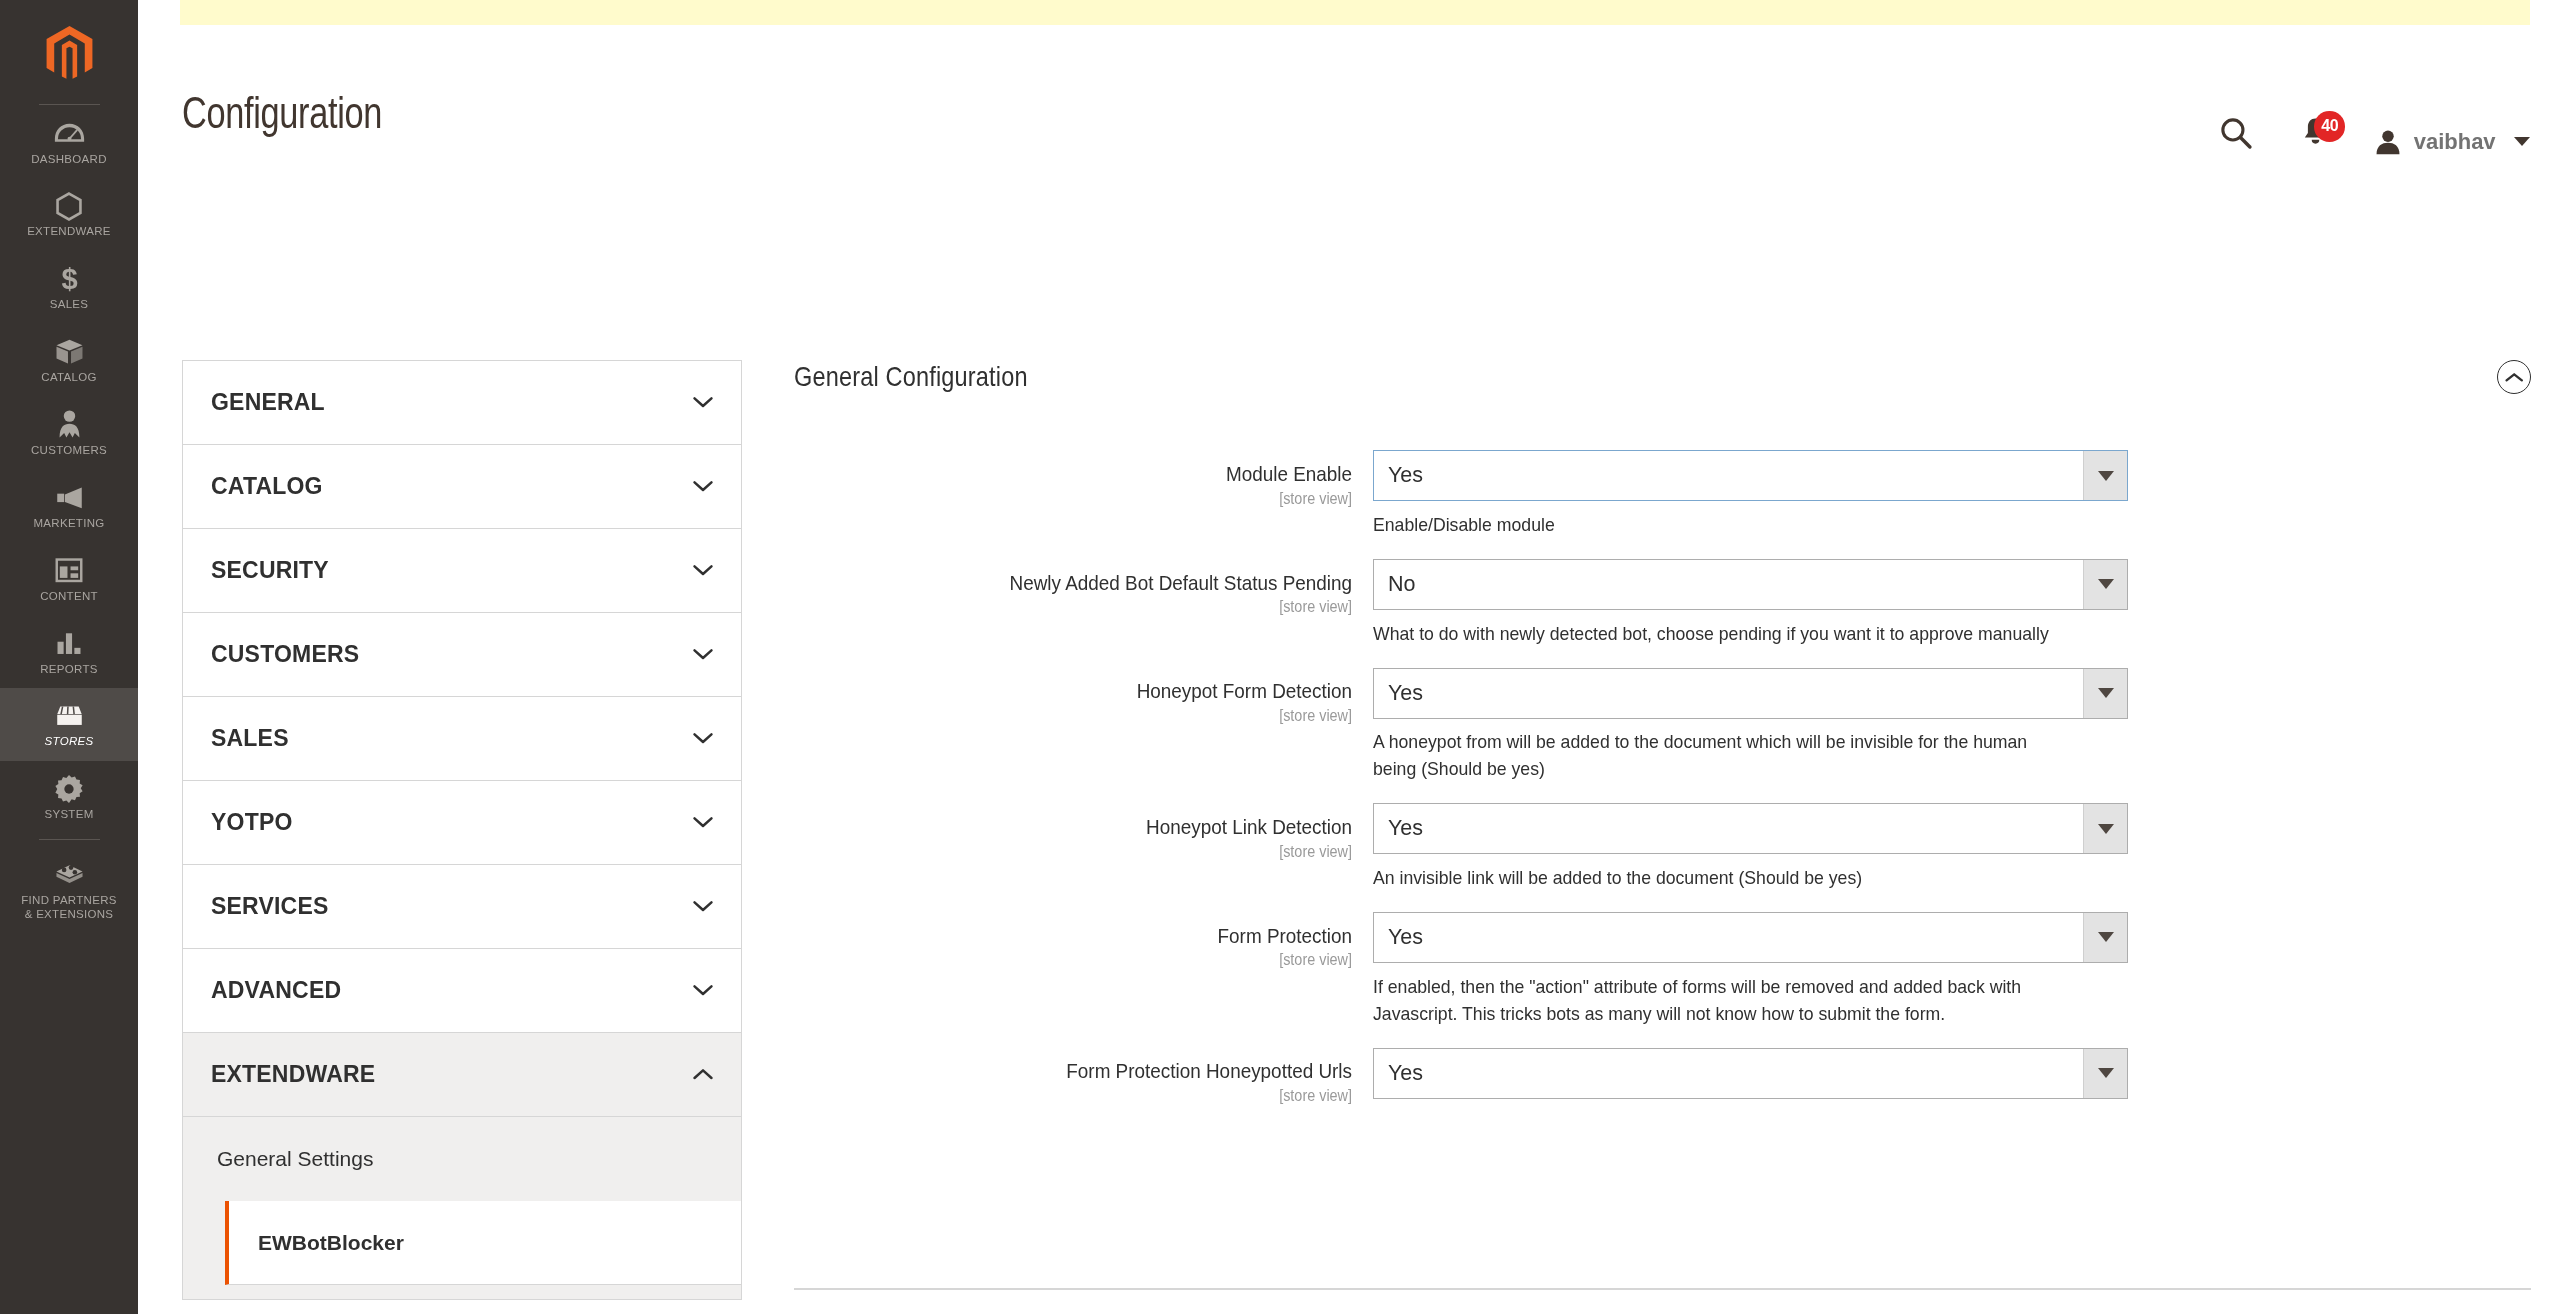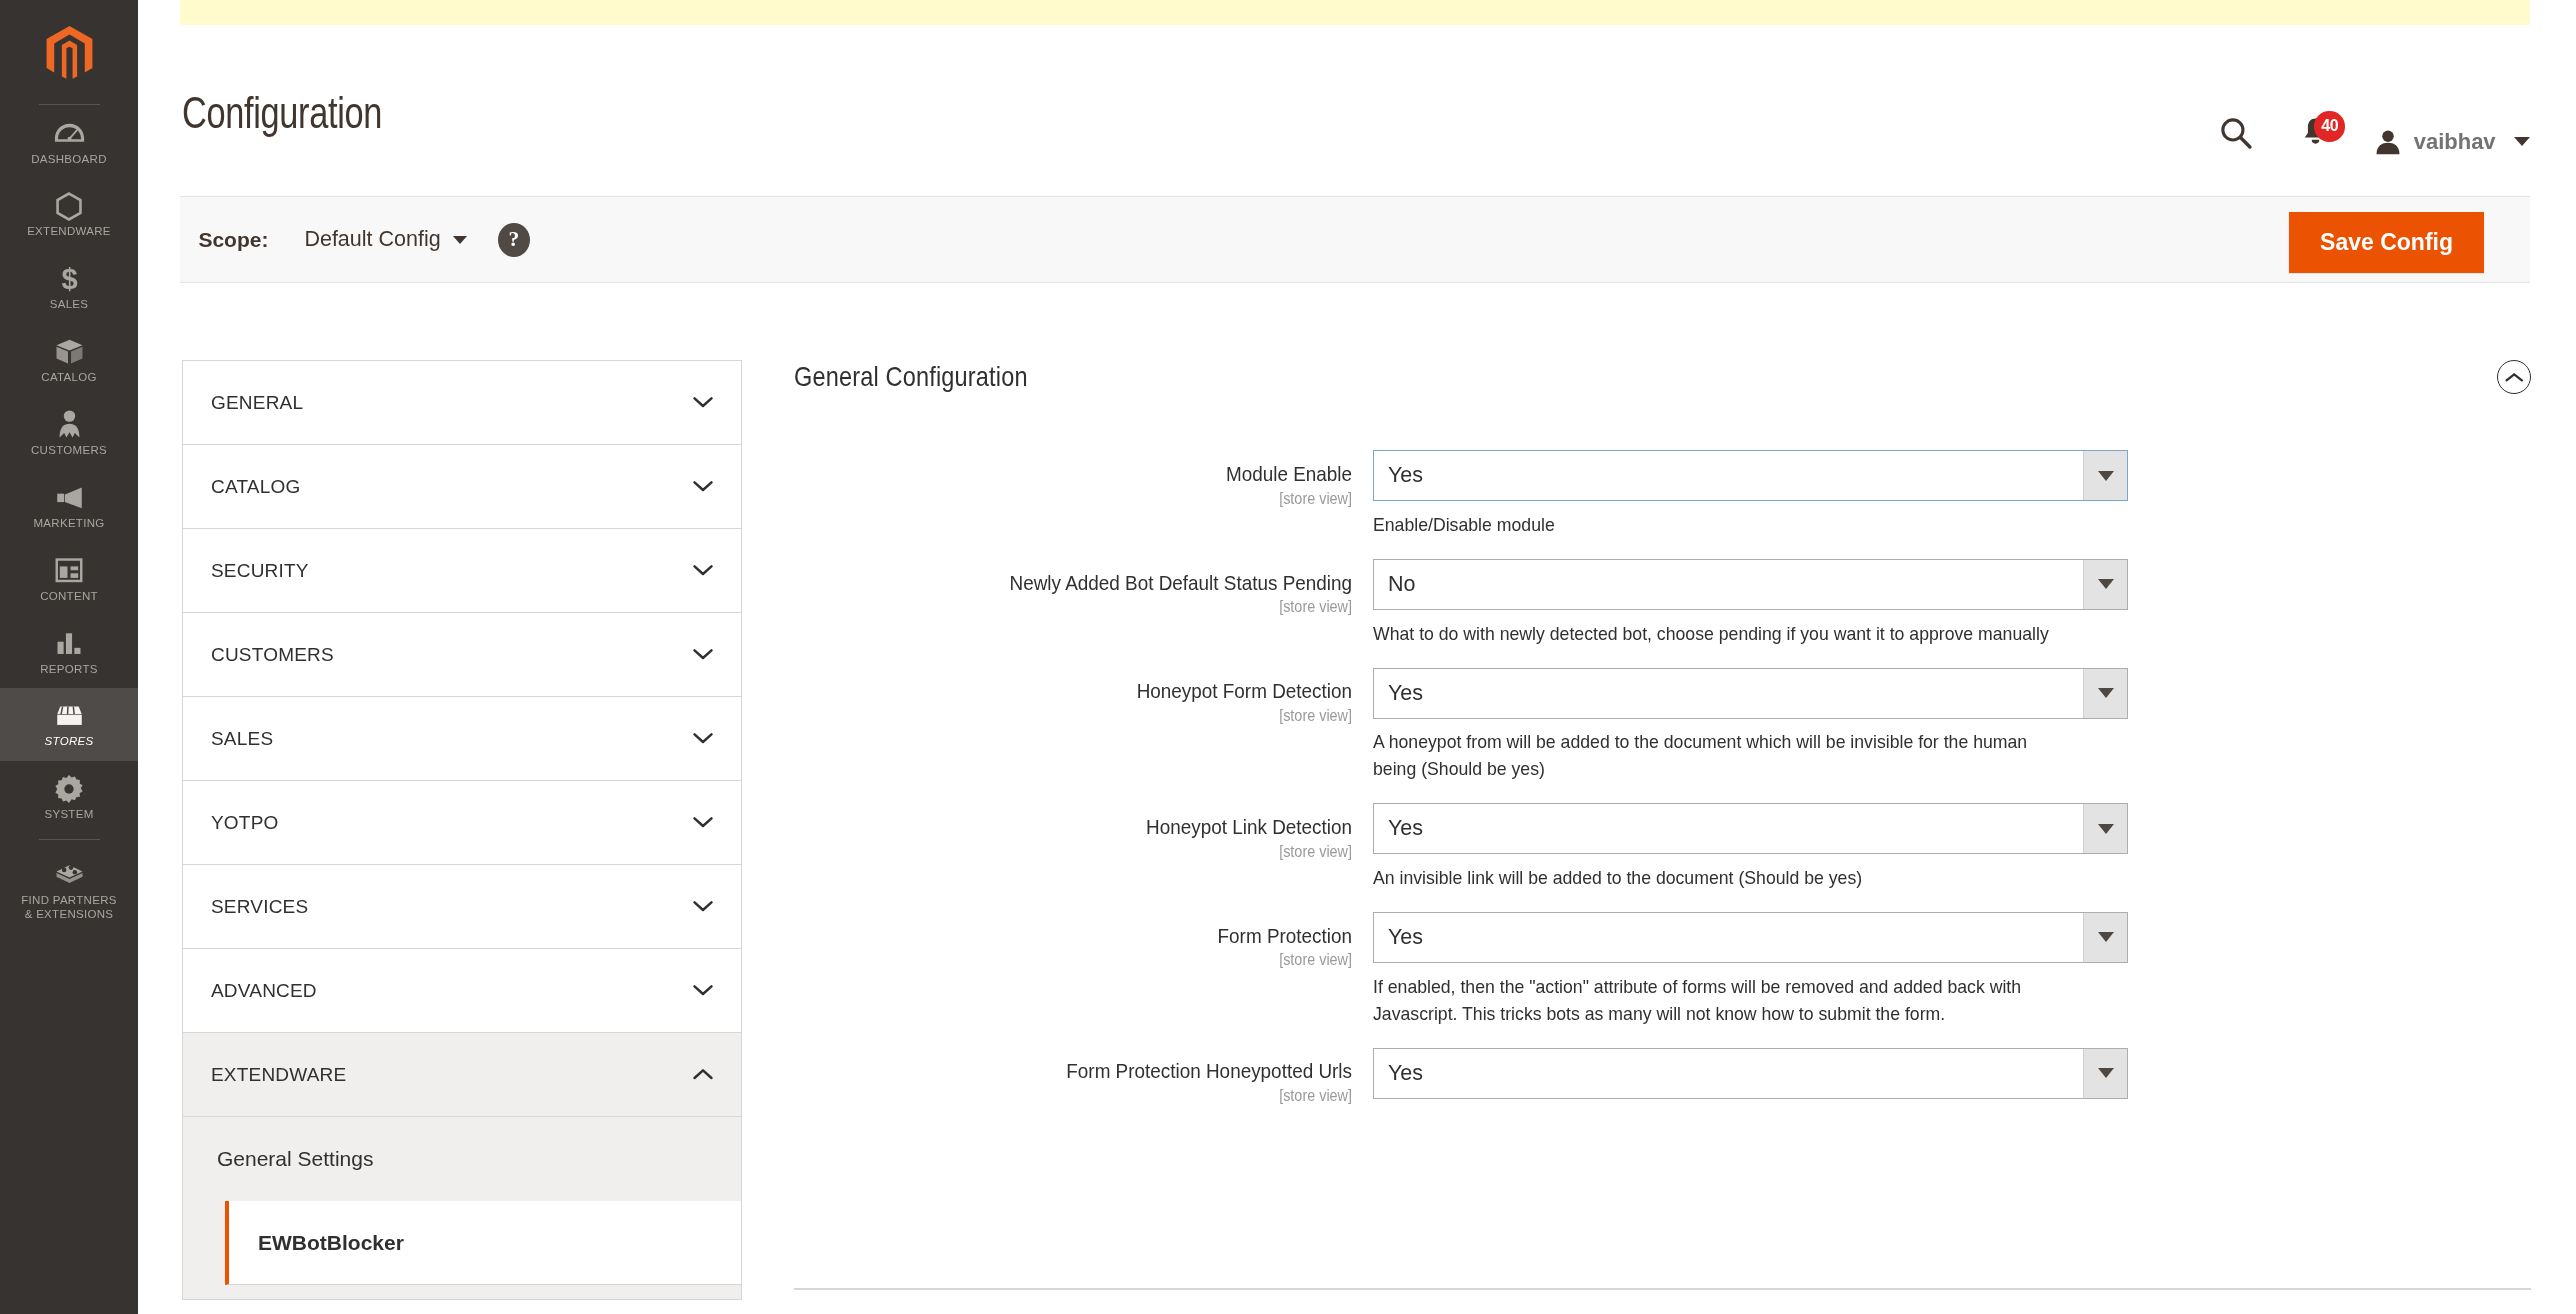--- a/index.html
+++ b/index.html
@@ -115,21 +115,21 @@
   .cfg-section {
     position: relative;
     border-bottom: 0.8px solid #d6d6d6;
     padding: 26px 28px 26px 28px;
     display: flex; align-items: center; justify-content: space-between;
     cursor: pointer; background: #ffffff;
     min-height: 84px;
   }
   .cfg-section.expanded { background: #f0efee; }
   .cfg-section-label {
-    font-size: 19px; font-weight: 400; color: #303030;
+    font-size: 23px; font-weight: 700; color: #303030;
     letter-spacing: 0.2px; text-transform: uppercase;
   }
   .chev { width: 20px; height: 12.3px; color: #303030; display: block; }
   .cfg-sub-list { background: #f0efee; }
   .cfg-sub-item {
     position: relative;
     padding: 28px 28px 28px 34px;
     font-size: 21px; color: #303030; cursor: pointer;
     background: #f0efee;
     min-height: 84px;
@@ -371,29 +371,20 @@
               <circle cx="17" cy="9.5" r="7.5" fill="currentColor"></circle>
               <path d="M2 33 C2 22 9 18 17 18 C25 18 32 22 32 33 Z" fill="currentColor"></path>
             </svg>
         </span>
         <span class="user-name">vaibhav</span>
         <span class="user-caret"></span>
       </div>
     </div>
   </div>
 
-  <div class="scope-bar">
-    <span class="scope-label">Scope:</span>
-    <div class="scope-select">
-      <span class="scope-value">Default Config</span>
-      <span class="scope-caret"></span>
-    </div>
-    <div class="help-btn">?</div>
-    <button class="save-config-btn">Save Config</button>
-  </div>
 
   <div class="config-nav">
     <div class="cfg-section">
       <span class="cfg-section-label">GENERAL</span>
       <span class="chev"><svg width="20" height="12.3" viewBox="0 0 26 16">
             <polyline points="2,3 13,13 24,3" fill="none" stroke="currentColor" stroke-width="3.2" stroke-linecap="round" stroke-linejoin="round"></polyline>
           </svg></span>
     </div>
     <div class="cfg-section">
       <span class="cfg-section-label">CATALOG</span>

